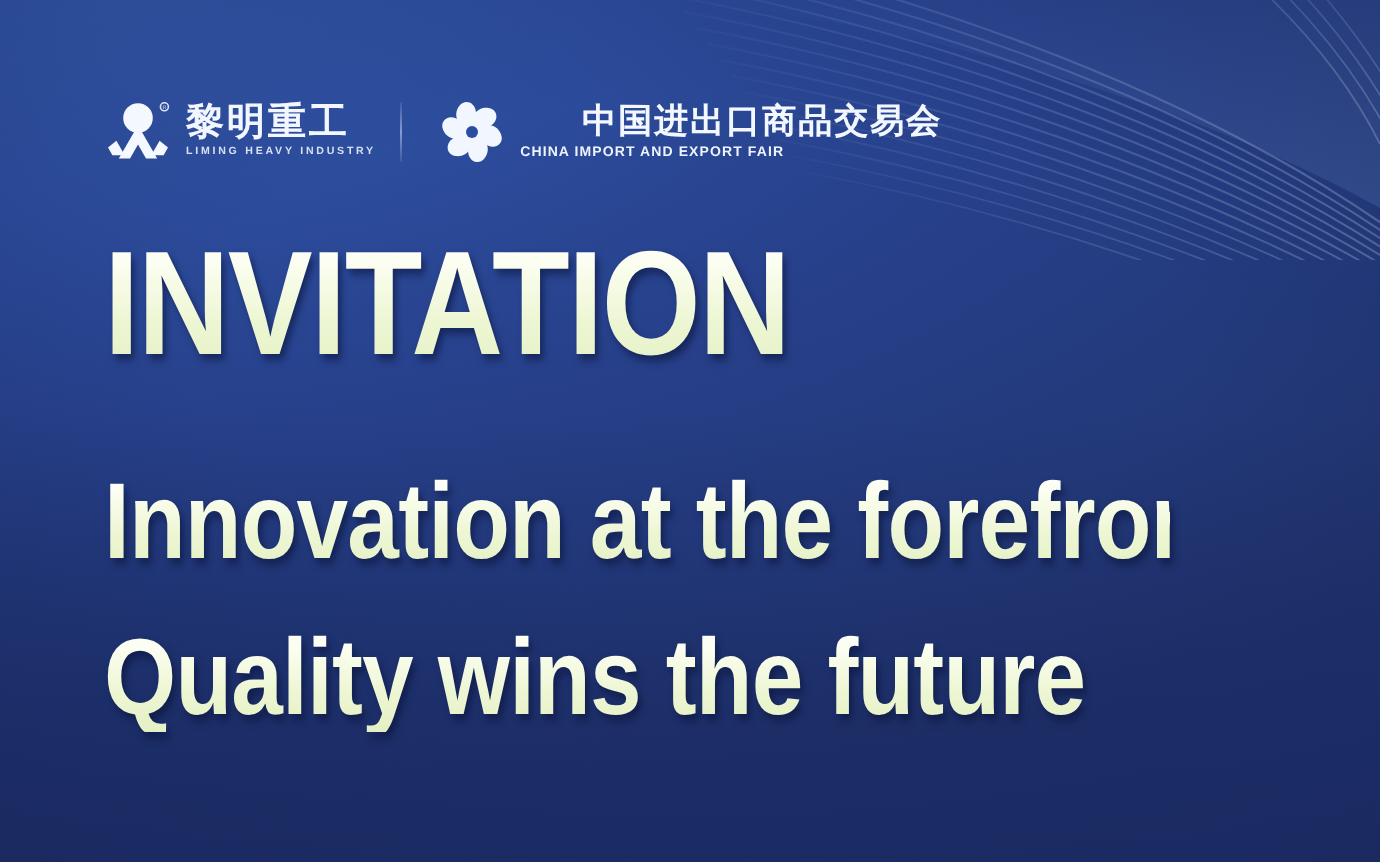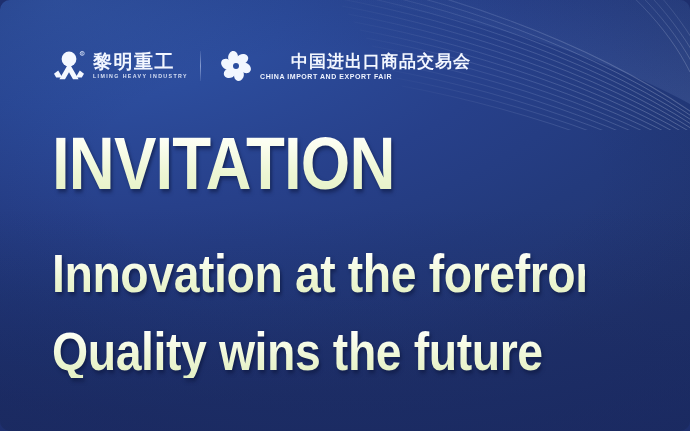--- a/index.html
+++ b/index.html
@@ -11,21 +11,20 @@
     font-family: "Liberation Sans", sans-serif;
   }
 
   #poster {
     position: relative;
     width: 690px;
     height: 431px;
     overflow: hidden;
     background:
       radial-gradient(130% 95% at 8% 0%, #3357a8 0%, #2c4c9c 26%, #27408a 52%, #233a7c 74%, #22356f 100%);
-    border-radius: 10px;
   }
 
   
   #poster-vignette {
     position: absolute;
     inset: 0;
     background:
       linear-gradient(to bottom, rgba(20,34,90,0.00) 0%, rgba(20,34,90,0.00) 48%, rgba(22,36,92,0.30) 82%, rgba(24,38,94,0.45) 100%),
       radial-gradient(90% 70% at 50% 40%, rgba(0,0,0,0) 40%, rgba(16,28,76,0.30) 100%);
     pointer-events: none;
@@ -111,21 +110,21 @@
     font-weight: 700;
     color: #eef3ff;
     letter-spacing: 0.55px;
     white-space: nowrap;
   }
 
   
   #headline-block {
     position: absolute;
     left: 52px;
-    top: 128px;
+    top: 116px;
     width: 620px;
   }
 
   .hl {
     margin: 0;
     font-family: "Liberation Sans Narrow", "Liberation Sans", sans-serif;
     font-weight: 700;
     color: #eef6d8;
     background: linear-gradient(to bottom, #ffffff 0%, #fbfef0 22%, #edf6d3 62%, #e4f0c4 100%);
     -webkit-background-clip: text;

